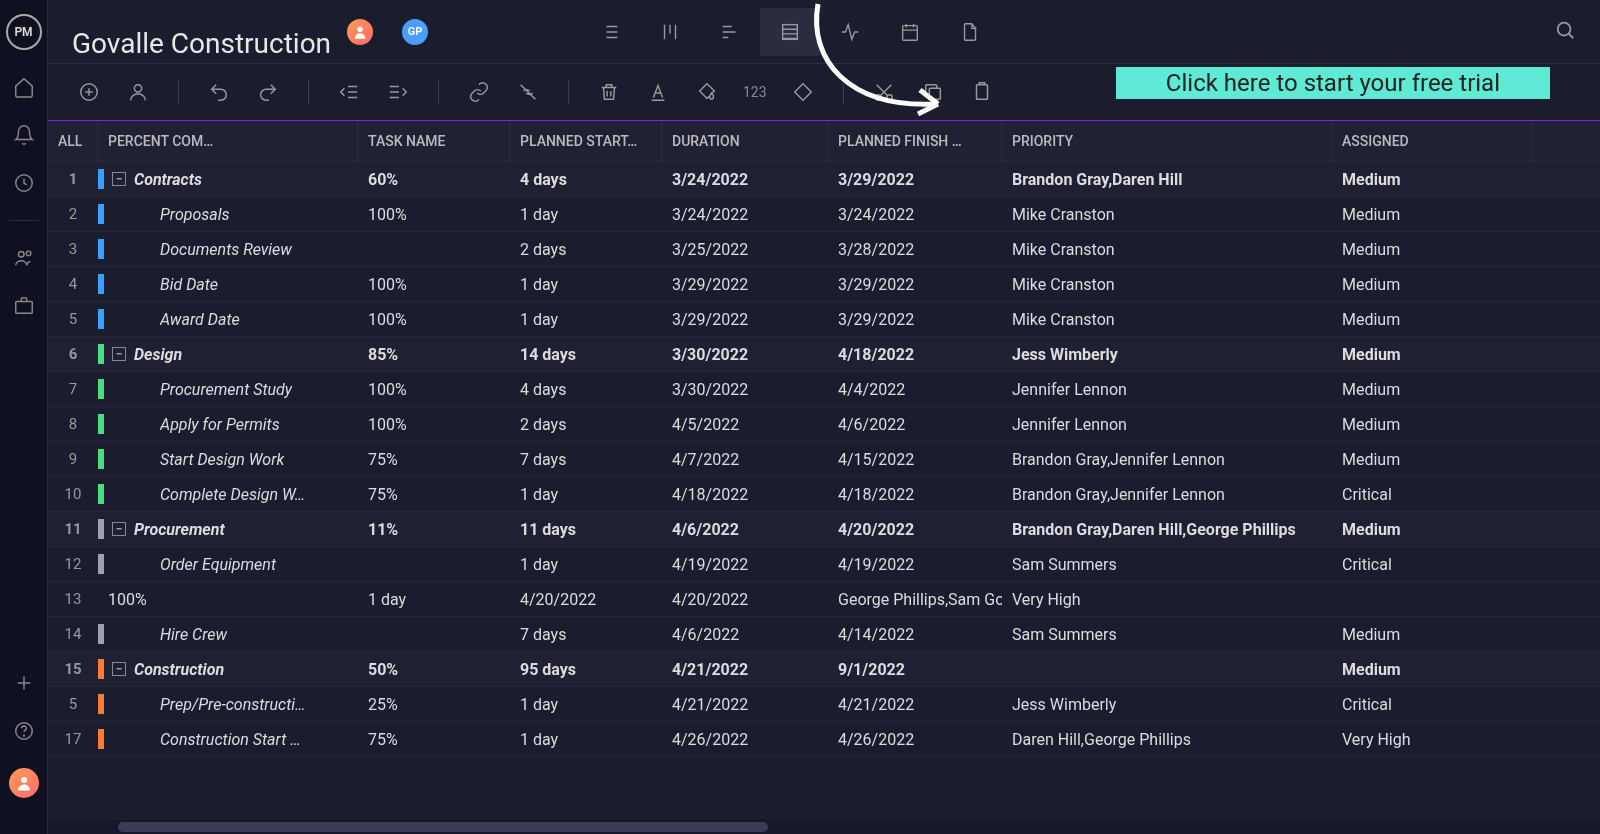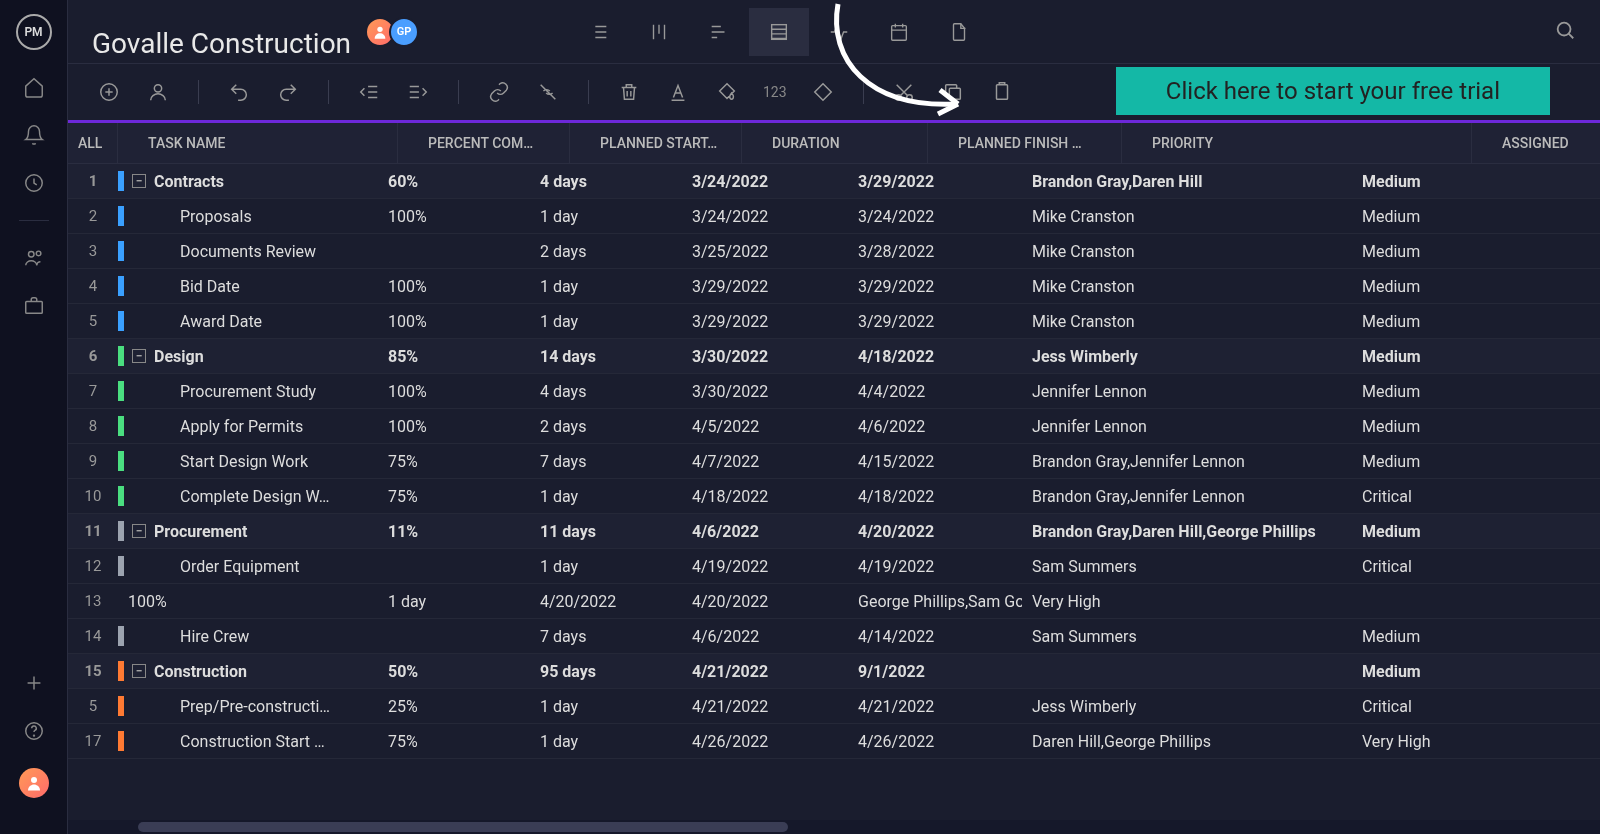--- a/index.html
+++ b/index.html
@@ -6,21 +6,21 @@
 body {
   font-family: -apple-system, BlinkMacSystemFont, "Segoe UI", Roboto, sans-serif;
   background: #1a1d2e;
   color: #e0e0e0;
   overflow: hidden;
   width: 1600px;
   height: 834px;
 }
 .app { display: flex; height: 100%; }
 .leftnav {
-  width: 68px;
+  width: 48px;
   background: #0f1120;
   display: flex;
   flex-direction: column;
   align-items: center;
   padding-top: 14px;
   gap: 26px;
   border-right: 1px solid #2a2d40;
 }
 .logo {
   width: 36px; height: 36px; border: 2px solid #aaa; border-radius: 50%;
@@ -34,21 +34,21 @@
   width: 30px; height: 30px; border-radius: 50%;
   background: linear-gradient(135deg,#ff9a56,#ff6b6b);
   display:flex;align-items:center;justify-content:center;
 }
 .main { flex: 1; display: flex; flex-direction: column; min-width: 0; }
 .topbar {
   height: 64px; display: flex; align-items: center; padding: 0 24px;
   border-bottom: 1px solid #2a2d40; gap: 20px;
 }
 .project-title { font-size: 28px; color: #e8e8e8; font-weight: 400; margin-top: 24px; }
-.member-avatars { display:flex; }
+.member-avatars { display:flex;gap:31px; }
 .member-avatars .av {
   width:30px;height:30px;border-radius:50%;margin-left:-6px;
   display:flex;align-items:center;justify-content:center;font-size:11px;color:#fff;font-weight:600;
 }
 .av1{background:linear-gradient(135deg,#ff9a56,#ff6b6b);border:2px solid #1a1d2e;}
 .av2{background:#4a9eff;border:2px solid #1a1d2e;}
 .view-icons { display:flex; gap:0; margin-left: 130px;}
 .view-btn {
   width:60px;height:48px;display:flex;align-items:center;justify-content:center;
   cursor:pointer; color:#888;
@@ -63,32 +63,32 @@
 }
 .tool-btn {
   width:34px;height:34px;display:flex;align-items:center;justify-content:center;
   cursor:pointer;color:#999; border-radius:4px;
 }
 .tool-btn svg{width:22px;height:22px;stroke:#999;fill:none;stroke-width:1.6;}
 .tool-sep { width:1px; height:24px; background:#3a3d50; margin: 0 8px;}
 .toolbar-text{font-size:14px;color:#888;padding:0 4px;}
 .cta {
   position:absolute; right:50px; top:3px;
-  background:#14b8a6; color:#222; font-size:24px; padding:10px 50px;
+  background:#5eead4; color:#222; font-size:24px; padding:2px 50px;
   cursor:pointer; font-weight:400;
 }
 .arrow-annotation {
   position:absolute; left: 750px; top: -65px; pointer-events:none;
 }
 .grid-wrap { flex:1; overflow:auto; }
 .grid-header {
   display:grid;
   grid-template-columns: 50px 260px 152px 152px 166px 174px 330px 200px;
-  background:#1f2235; border-bottom:1px solid #2a2d40; border-top:3px solid #6d28d9;
-  position:sticky;top:0;gap:20px;
+  background:#1f2235; border-bottom:1px solid #2a2d40; border-top:1px solid #6d28d9;
+  position:sticky;top:0;
 }
 .gh-cell {
   padding:12px 10px; font-size:14px; color:#bbb; text-transform:uppercase;
   border-right:1px solid #2a2d40; white-space:nowrap; overflow:hidden; text-overflow:ellipsis;
   font-weight:500;
 }
 .grid-row {
   display:grid;
   grid-template-columns: 50px 260px 152px 152px 166px 174px 330px 200px;
   border-bottom:1px solid #252838; height:35px;
@@ -99,21 +99,21 @@
   white-space:nowrap; overflow:hidden; text-overflow:ellipsis;
   display:flex;align-items:center;
 }
 .g-cell.rownum{justify-content:center;color:#999;font-size:15px;}
 .task-cell{display:flex;align-items:center;gap:8px;padding-left:0;}
 .color-bar{width:6px;height:100%;flex-shrink:0;}
 .collapse-box{
   width:14px;height:14px;border:1px solid #888;display:flex;align-items:center;justify-content:center;
   font-size:12px;line-height:1;color:#aaa;flex-shrink:0;cursor:pointer;
 }
-.task-name{overflow:hidden;text-overflow:ellipsis;}
+.task-name{overflow:hidden;text-overflow:ellipsis;font-style:italic;}
 .child-indent{width:40px;flex-shrink:0;}
 .hscroll{height:14px;background:#15182a;}
 .hscroll-thumb{height:10px;width:650px;background:#3a3d55;border-radius:5px;margin:2px 0 0 70px;}
 </style>
 </head>
 <body>
 
 <div class="app">
   <div class="leftnav">
     <div class="logo">PM</div>
@@ -322,22 +322,22 @@
             <rect x="6" y="4" width="12" height="16" rx="1"></rect>
             <path d="M9 4V2h6v2"></path>
           </svg>
         </div>
       <div class="cta">Click here to start your free trial</div>
     </div>
 
     <div class="grid-wrap">
       <div class="grid-header">
         <div class="gh-cell">ALL</div>
+        <div class="gh-cell">PERCENT COM…</div>
         <div class="gh-cell">TASK NAME</div>
-        <div class="gh-cell">PERCENT COM…</div>
         <div class="gh-cell">PLANNED START…</div>
         <div class="gh-cell">DURATION</div>
         <div class="gh-cell">PLANNED FINISH …</div>
         <div class="gh-cell">PRIORITY</div>
         <div class="gh-cell">ASSIGNED</div>
       </div>
       <div id="rows">
           <div class="grid-row parent">
             <div class="g-cell rownum">1</div>
             <div class="g-cell task-cell">

